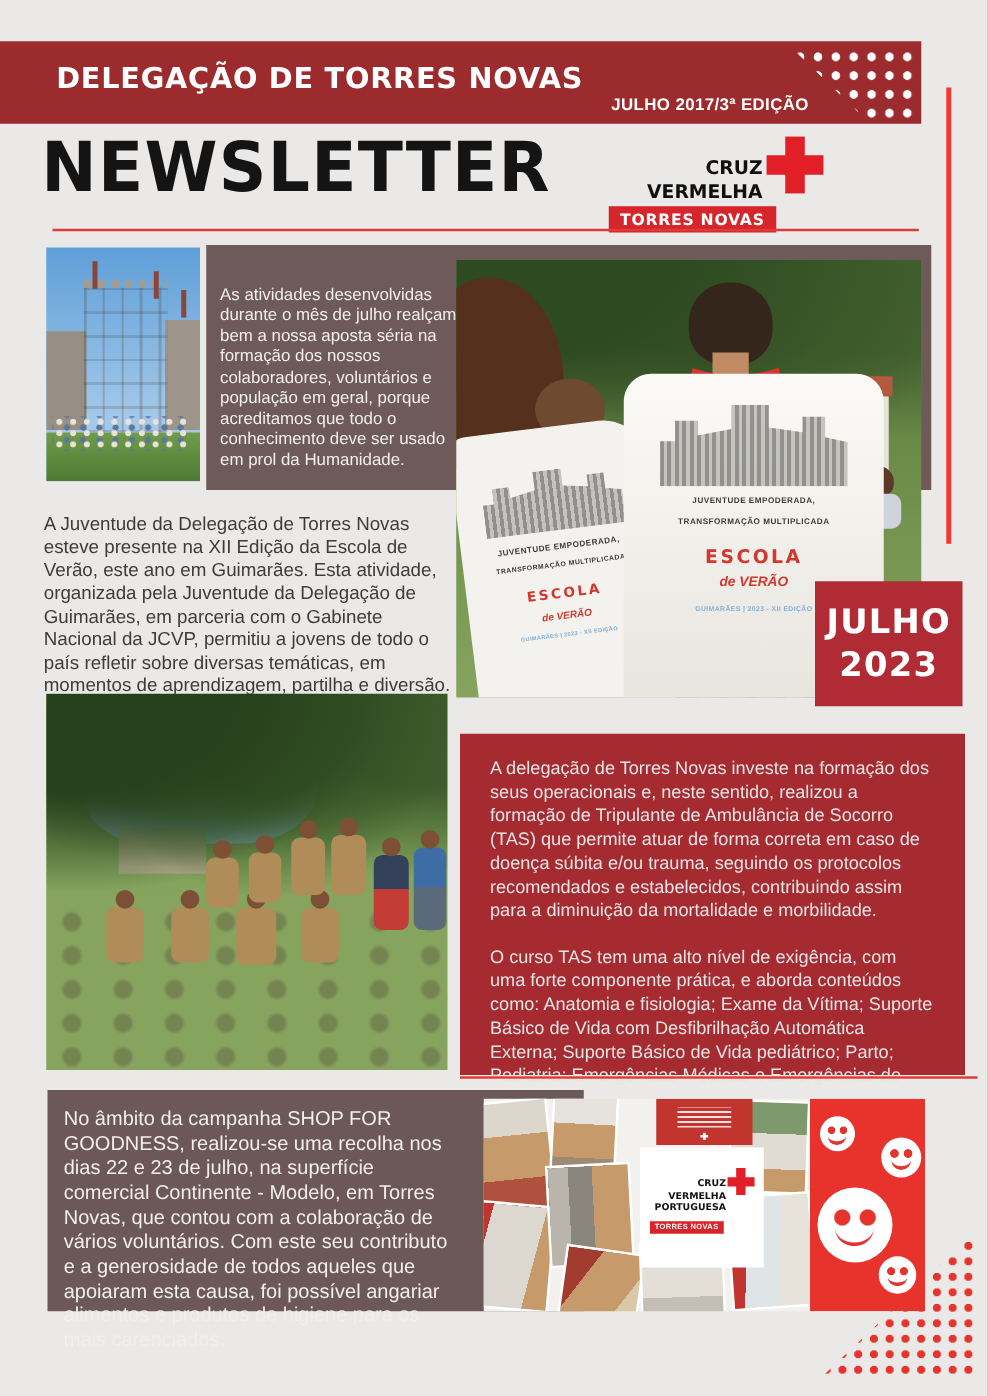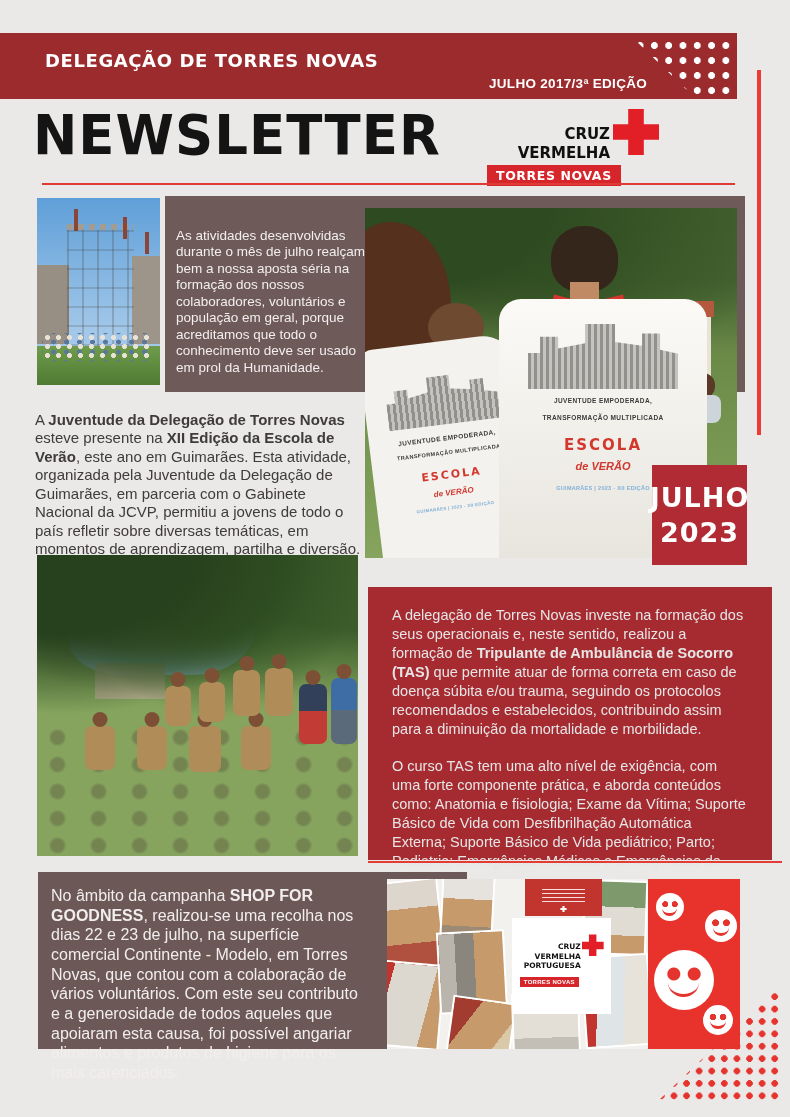--- a/index.html
+++ b/index.html
@@ -1,23 +1,23 @@
 <!DOCTYPE html>
 <html><head>
 <meta charset="utf-8">
 <style>
   html,body{margin:0;padding:0;background:#b9b9b9;}
   .page{position:relative;width:790px;height:1117px;background:#eae9e7;overflow:hidden;
         font-family:"Liberation Sans",sans-serif;margin:0 auto;}
   .abs{position:absolute;}
-  .b{font-weight:700;text-align:center;}
+  .b{font-weight:400;text-align:center;}
 
   
   .banner{left:0;top:33px;width:737px;height:66px;background:#9c2b2e;}
-  .banner-title{left:45px;top:17px;color:#fff;font-size:18px;font-weight:800;letter-spacing:.6px;
+  .banner-title{left:45px;top:17px;color:#fff;font-size:23px;font-weight:800;letter-spacing:.6px;
                 font-family:"DejaVu Sans",sans-serif;}
   .banner-edition{left:489px;top:43px;color:#fff;font-size:13.5px;font-weight:700;letter-spacing:.3px;}
   .banner-dots{right:4px;top:5px;width:100px;height:60px;
      background-image:radial-gradient(circle,#fff 3.2px,rgba(255,255,255,0) 3.7px);
      background-size:14.3px 15px;background-position:100% 0;
      clip-path:polygon(0 0,100% 0,100% 100%,62% 100%);}
   .vline{left:757px;top:70px;width:4px;height:365px;background:#ee3a36;}
 
   
   .newsletter-title{left:33px;top:103px;font-size:53px;font-weight:900;color:#141414;
@@ -99,21 +99,21 @@
   .shirt-small .sketch{top:14%;height:20%;}
   .shirt-small .arc1{top:38%;}.shirt-small .arc2{top:44%;font-size:5.5px;}
   .shirt-small .escola-title{top:52%;font-size:11px;}
   .shirt-small .escola-sub{top:60%;font-size:8px;}
   .shirt-small .shirt-caption{top:67%;font-size:4.5px;}
 
   
   .juv{left:35px;top:396px;width:332px;color:#3f3b3b;font-size:15px;line-height:1.23;}
 
   
-  .julho{left:652px;top:465px;width:95px;height:100px;background:#b12b34;display:flex;
+  .julho{left:652px;top:465px;width:118px;height:100px;background:#b12b34;display:flex;
      align-items:center;justify-content:center;text-align:center;color:#fff;font-weight:800;
      font-size:27px;line-height:1.3;font-family:"DejaVu Sans",sans-serif;letter-spacing:1px;}
 
   
   .tas{left:368px;top:587px;width:404px;height:273px;background:#a62b31;color:#e5e5e5;}
   .tas p{margin:0;padding:0 24px;font-size:14.5px;line-height:1.31;}
   .tas .p1{padding-top:19px;}
   .tas .p2{padding-top:18px;}
   .tas-rule{left:368px;top:861px;width:414px;height:2px;background:#e23c34;}
 

